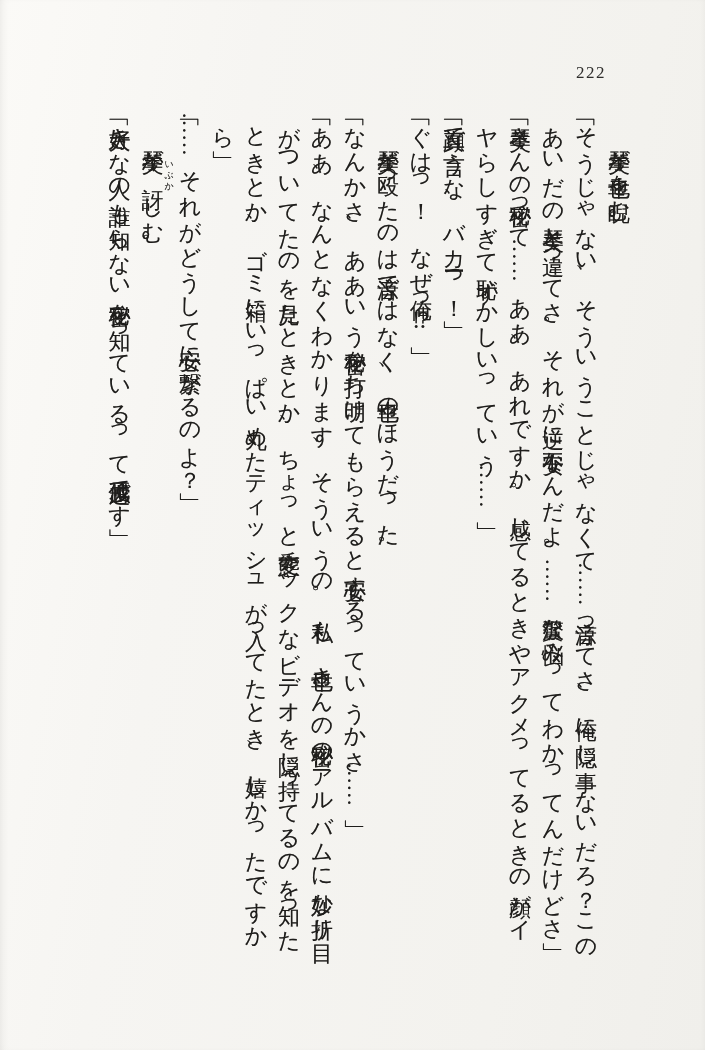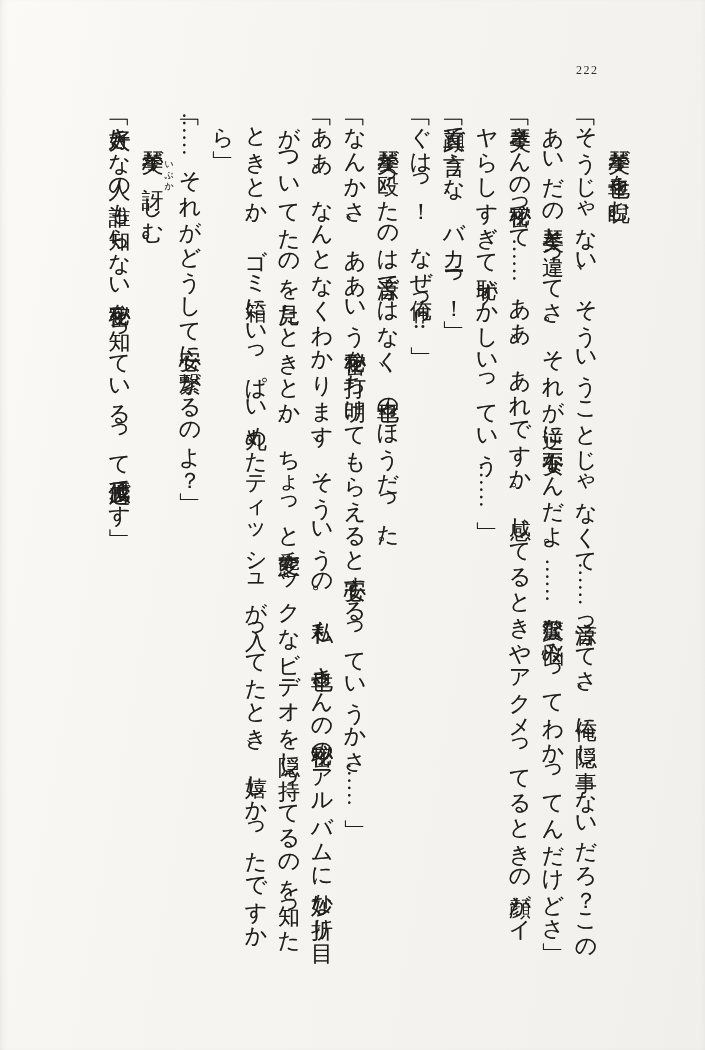--- a/index.html
+++ b/index.html
@@ -13,21 +13,21 @@
     height: 1050px;
     overflow: hidden;
     background: linear-gradient(100deg, #fbfaf7 0%, #f6f5f2 30%, #f3f2ee 75%, #f0efeb 100%);
     box-shadow: inset 6px 0 10px -6px rgba(0,0,0,0.10), inset -4px 0 8px -6px rgba(0,0,0,0.06);
     font-family: "Liberation Serif", "DejaVu Serif", serif;
   }
   .pagenum {
     position: absolute;
     top: 63px;
     left: 576px;
-    font-size: 12px;
+    font-size: 17px;
     letter-spacing: 1.5px;
     color: #2e2d2b;
   }
   .text-block {
     position: absolute;
     top: 112px;
     right: 69px;
     height: 838px;
     writing-mode: vertical-rl;
     text-orientation: mixed;

